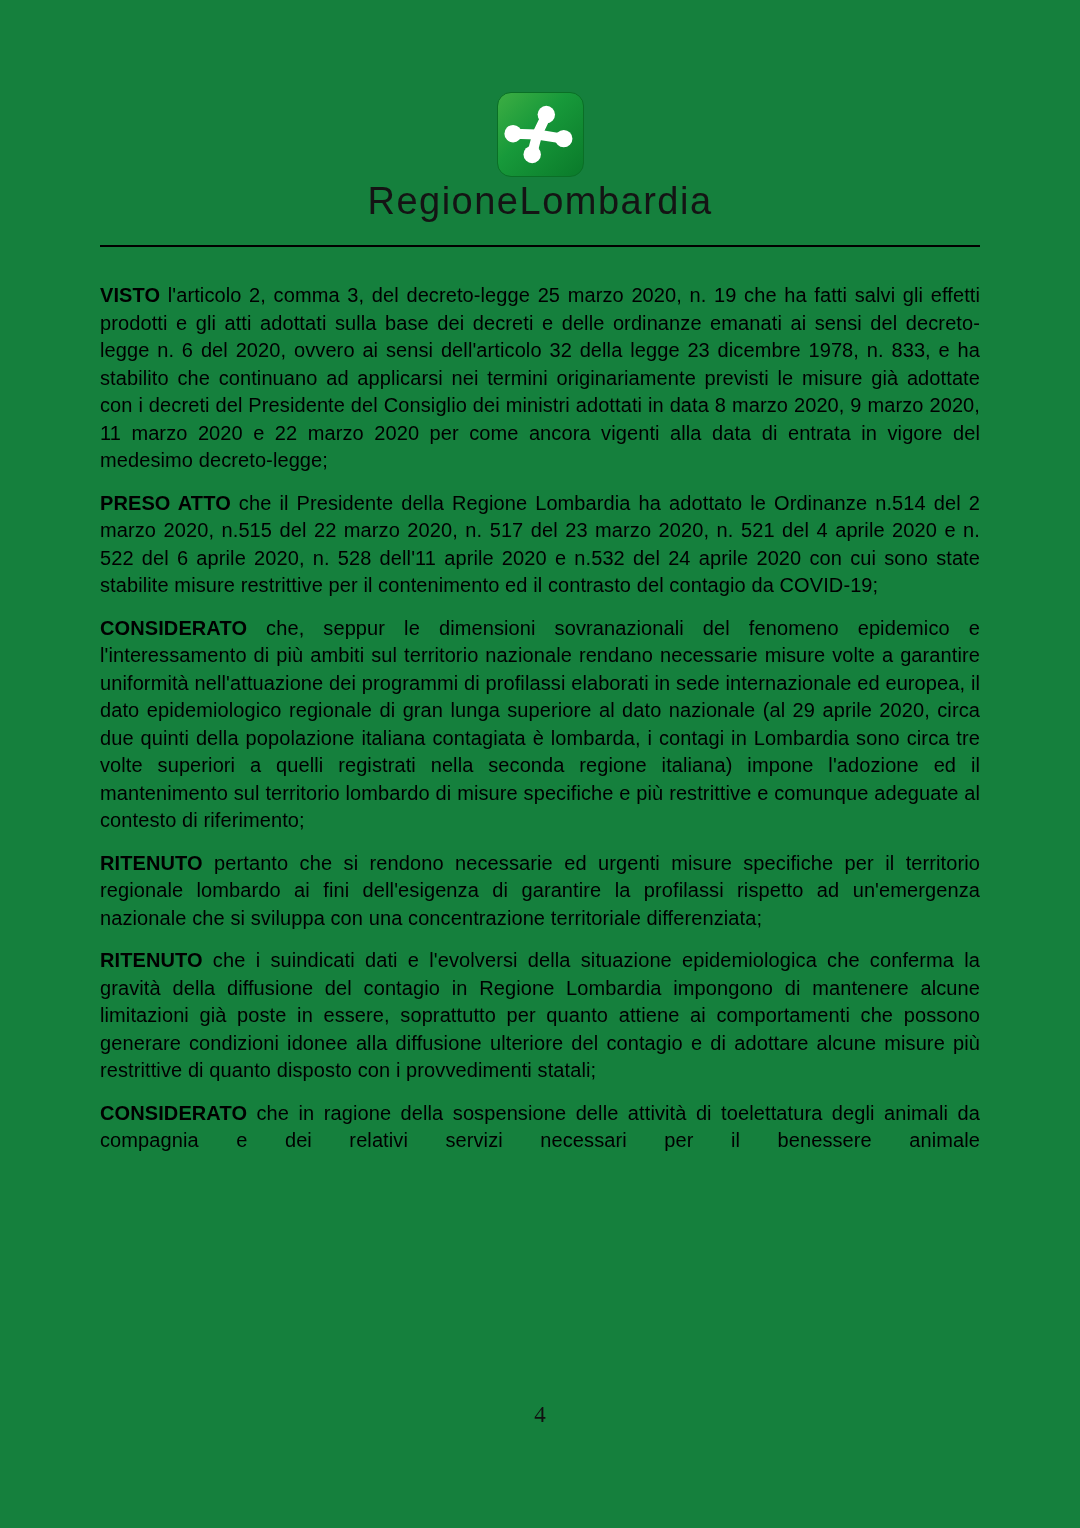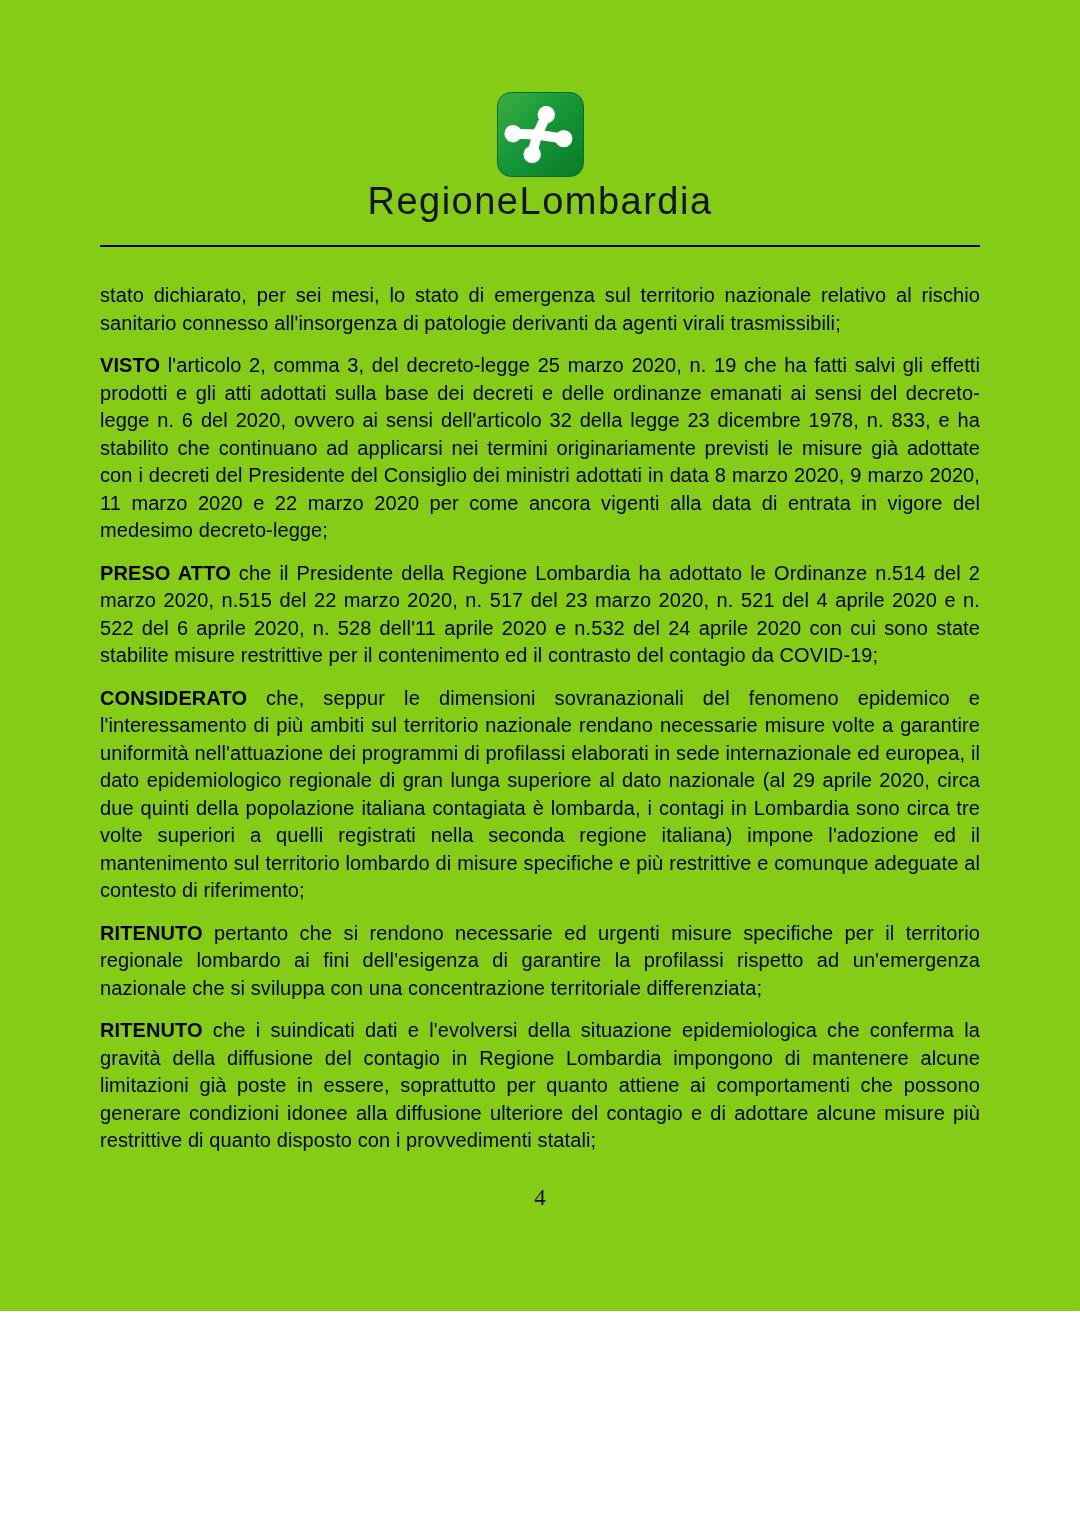--- a/index.html
+++ b/index.html
@@ -1,21 +1,21 @@
 <!DOCTYPE html>
 <html><head>
 <meta charset="utf-8">
 <style>
   html, body { margin: 0; padding: 0; background: #ffffff; }
   .page {
     position: relative;
     width: 1080px;
-    height: 1311px;
+    height: 1528px;
     margin: 0 auto;
-    background: #84cc16;
+    background: #15803d;
     box-sizing: border-box;
     padding: 0 100px;
     overflow: hidden;
     font-family: "Liberation Sans", sans-serif;
     color: #000;
   }
   .letterhead { padding-top: 92px; text-align: center; }
   .logo-square {
     width: 87px; height: 85px;
     margin: 0 auto;
@@ -83,25 +83,25 @@
             <circle cx="40" cy="74" r="10.5" stroke="none"></circle>
           </g>
         </svg>
       </div>
       <div class="brand">RegioneLombardia</div>
     </div>
     <hr class="rule">
   </header>
 
   <main class="body">
-    <p><b></b><span>stato dichiarato, per sei mesi, lo stato di emergenza sul territorio nazionale relativo al rischio sanitario connesso all'insorgenza di patologie derivanti da agenti virali trasmissibili;</span></p>
     <p><b>VISTO</b><span> l'articolo 2, comma 3, del decreto-legge 25 marzo 2020, n. 19 che ha fatti salvi gli effetti prodotti e gli atti adottati sulla base dei decreti e delle ordinanze emanati ai sensi del decreto-legge n. 6 del 2020, ovvero ai sensi dell'articolo 32 della legge 23 dicembre 1978, n. 833, e ha stabilito che continuano ad applicarsi nei termini originariamente previsti le misure già adottate con i decreti del Presidente del Consiglio dei ministri adottati in data 8 marzo 2020, 9 marzo 2020, 11 marzo 2020 e 22 marzo 2020 per come ancora vigenti alla data di entrata in vigore del medesimo decreto-legge;</span></p>
     <p><b>PRESO ATTO</b><span> che il Presidente della Regione Lombardia ha adottato le Ordinanze n.514 del 2 marzo 2020, n.515 del 22 marzo 2020, n. 517 del 23 marzo 2020, n. 521 del 4 aprile 2020 e n. 522 del 6 aprile 2020, n. 528 dell'11 aprile 2020 e n.532 del 24 aprile 2020 con cui sono state stabilite misure restrittive per il contenimento ed il contrasto del contagio da COVID-19;</span></p>
     <p><b>CONSIDERATO</b><span> che, seppur le dimensioni sovranazionali del fenomeno epidemico e l'interessamento di più ambiti sul territorio nazionale rendano necessarie misure volte a garantire uniformità nell'attuazione dei programmi di profilassi elaborati in sede internazionale ed europea, il dato epidemiologico regionale di gran lunga superiore al dato nazionale (al 29 aprile 2020, circa due quinti della popolazione italiana contagiata è lombarda, i contagi in Lombardia sono circa tre volte superiori a quelli registrati nella seconda regione italiana) impone l'adozione ed il mantenimento sul territorio lombardo di misure specifiche e più restrittive e comunque adeguate al contesto di riferimento;</span></p>
     <p><b>RITENUTO</b><span> pertanto che si rendono necessarie ed urgenti misure specifiche per il territorio regionale lombardo ai fini dell'esigenza di garantire la profilassi rispetto ad un'emergenza nazionale che si sviluppa con una concentrazione territoriale differenziata;</span></p>
     <p><b>RITENUTO</b><span> che i suindicati dati e l'evolversi della situazione epidemiologica che conferma la gravità della diffusione del contagio in Regione Lombardia impongono di mantenere alcune limitazioni già poste in essere, soprattutto per quanto attiene ai comportamenti che possono generare condizioni idonee alla diffusione ulteriore del contagio e di adottare alcune misure più restrittive di quanto disposto con i provvedimenti statali;</span></p>
+    <p class="continues"><b>CONSIDERATO</b><span> che in ragione della sospensione delle attività di toelettatura degli animali da compagnia e dei relativi servizi necessari per il benessere animale</span></p>
   </main>
 
   <footer class="footer">
     <span class="pagenum">4</span>
   </footer>
 
 </div>
 
 </body></html>

